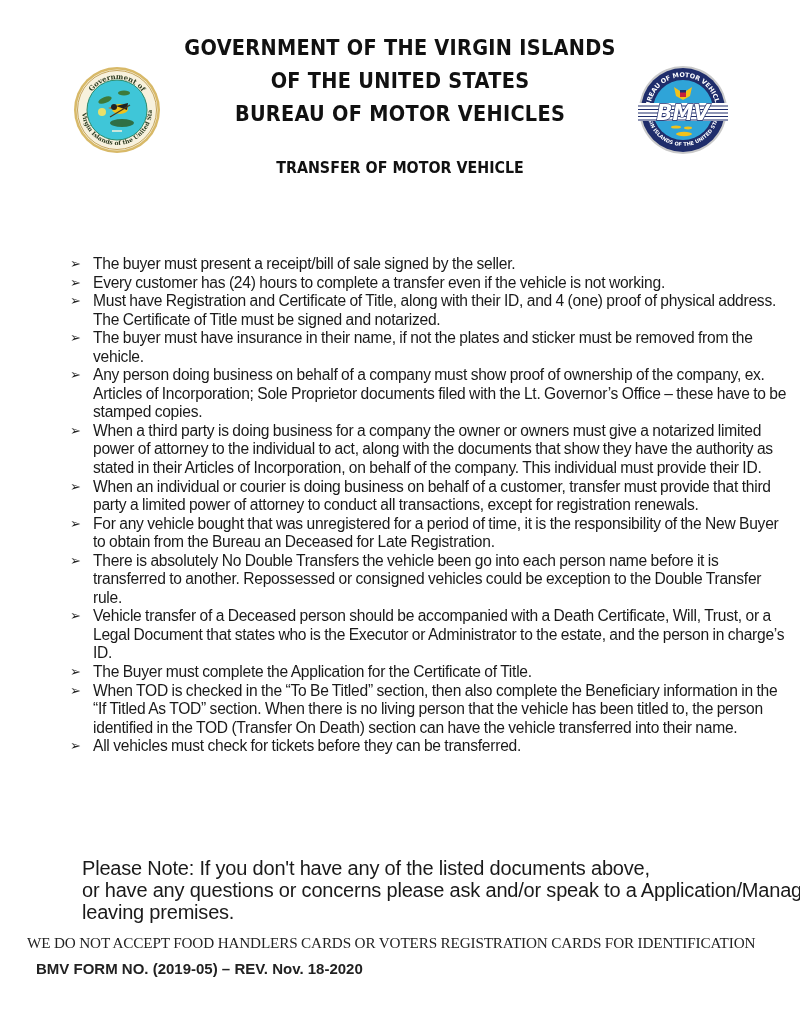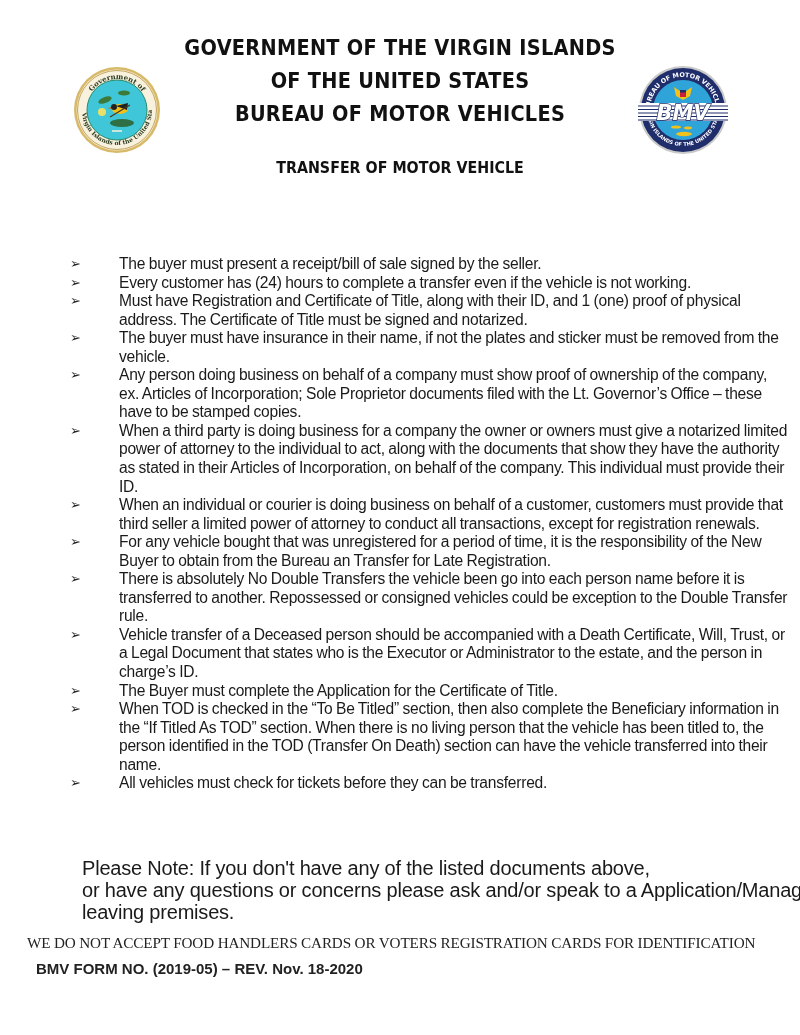--- a/index.html
+++ b/index.html
@@ -23,21 +23,21 @@
     .bullet-list {
       position: absolute; left: 70px; top: 255px; width: 720px; margin: 0; padding: 0;
       list-style: none;
       font-family: "Liberation Sans", sans-serif; font-size: 15.6px; line-height: 18.55px;
       color: #1a1a1a;
     }
     .bullet-list li { position: relative; padding-left: 23px; transform-origin: left top; }
     .bullet-list li .arrow {
       position: absolute; left: 0; top: 0; font-size: 13px; color: #222;
     }
-    .bullet-text { display: block; letter-spacing: -0.25px; word-spacing: -0.5px; margin-left: 26px; }
+    .bullet-text { display: block; letter-spacing: -0.25px; word-spacing: -0.5px; }
     .note {
       position: absolute; left: 82px; top: 857px; width: 720px;
       font-family: "Liberation Sans", sans-serif; font-size: 20px; line-height: 22px; color: #1a1a1a;
       letter-spacing: -0.2px;
     }
     .note div { white-space: nowrap; }
     .notice {
       position: absolute; left: 27px; top: 934px; width: 760px; white-space: nowrap;
       font-family: "Liberation Serif", serif; font-size: 15.2px; color: #222; letter-spacing: -0.15px;
     }
@@ -131,41 +131,41 @@
   <li>
       <span class="arrow">➢</span>
       <span class="bullet-text">The buyer must present a receipt/bill of sale signed by the seller.</span>
     </li>
   <li>
       <span class="arrow">➢</span>
       <span class="bullet-text">Every customer has (24) hours to complete a transfer even if the vehicle is not working.</span>
     </li>
   <li>
       <span class="arrow">➢</span>
-      <span class="bullet-text">Must have Registration and Certificate of Title, along with their ID, and 1 (one) proof of physical address. The Certificate of Title must be signed and notarized.</span>
+      <span class="bullet-text">Must have Registration and Certificate of Title, along with their ID, and 4 (one) proof of physical address. The Certificate of Title must be signed and notarized.</span>
     </li>
   <li>
       <span class="arrow">➢</span>
       <span class="bullet-text">The buyer must have insurance in their name, if not the plates and sticker must be removed from the vehicle.</span>
     </li>
   <li>
       <span class="arrow">➢</span>
       <span class="bullet-text">Any person doing business on behalf of a company must show proof of ownership of the company, ex. Articles of Incorporation; Sole Proprietor documents filed with the Lt. Governor’s Office – these have to be stamped copies.</span>
     </li>
   <li>
       <span class="arrow">➢</span>
       <span class="bullet-text">When a third party is doing business for a company the owner or owners must give a notarized limited power of attorney to the individual to act, along with the documents that show they have the authority as stated in their Articles of Incorporation, on behalf of the company. This individual must provide their ID.</span>
     </li>
   <li>
       <span class="arrow">➢</span>
-      <span class="bullet-text">When an individual or courier is doing business on behalf of a customer, customers must provide that third seller a limited power of attorney to conduct all transactions, except for registration renewals.</span>
+      <span class="bullet-text">When an individual or courier is doing business on behalf of a customer, transfer must provide that third party a limited power of attorney to conduct all transactions, except for registration renewals.</span>
     </li>
   <li>
       <span class="arrow">➢</span>
-      <span class="bullet-text">For any vehicle bought that was unregistered for a period of time, it is the responsibility of the New Buyer to obtain from the Bureau an Transfer for Late Registration.</span>
+      <span class="bullet-text">For any vehicle bought that was unregistered for a period of time, it is the responsibility of the New Buyer to obtain from the Bureau an Deceased for Late Registration.</span>
     </li>
   <li>
       <span class="arrow">➢</span>
       <span class="bullet-text">There is absolutely No Double Transfers the vehicle been go into each person name before it is transferred to another.  Repossessed or consigned vehicles could be exception to the Double Transfer rule.</span>
     </li>
   <li>
       <span class="arrow">➢</span>
       <span class="bullet-text">Vehicle transfer of a Deceased person should be accompanied with a Death Certificate, Will, Trust, or a Legal Document that states who is the Executor or Administrator to the estate, and the person in charge’s ID.</span>
     </li>
   <li>

